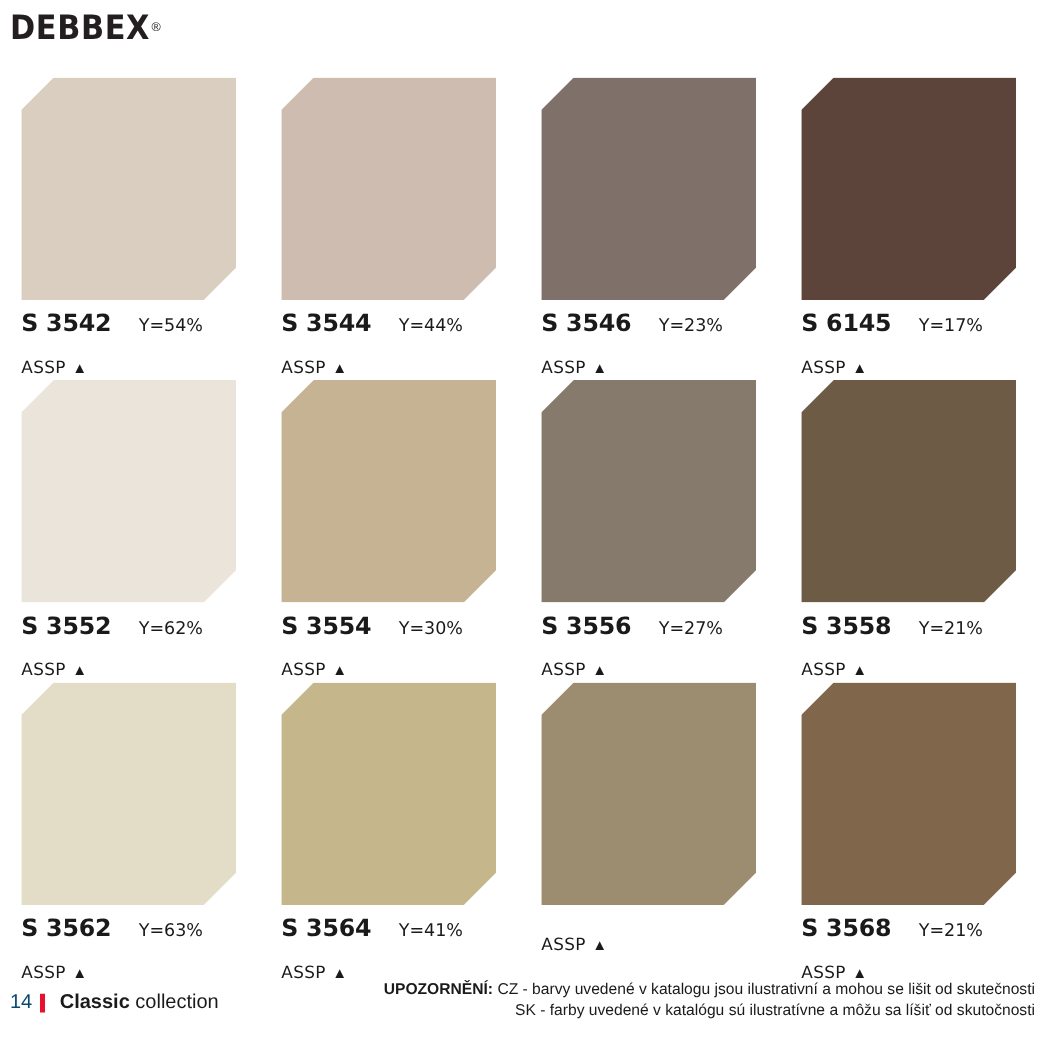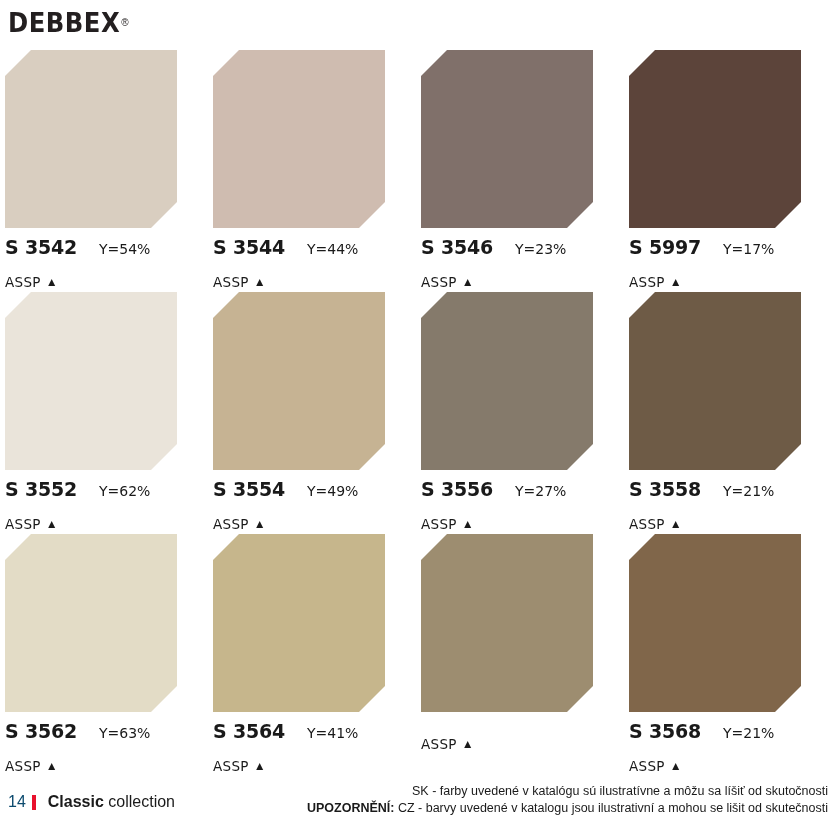--- a/index.html
+++ b/index.html
@@ -41,22 +41,23 @@
     color: #231f20;
     margin-left: 1px;
     position: relative;
     top: -10px;
   }
 
   
   .swatch-grid {
     position: absolute;
     left: 0;
-    top: 48px;
+    top: 60px;
     width: 672px;
+    padding-left: 12px;
   }
   .swatch-row {
     display: flex;
     width: 832px;
     height: 242px;
   }
   .swatch-cell {
     width: 208px;
     position: relative;
   }
@@ -211,21 +212,21 @@
           <div class="swatch-sub-line">
             <span class="swatch-sub">ASSP</span>
             <span class="swatch-tri">▲</span>
           </div>
         </div>
       </div>
       <div class="swatch-cell">
         <div class="swatch-chip" style="background: rgb(92, 68, 58);"></div>
         <div class="swatch-info">
           <div class="swatch-code-line">
-            <span class="swatch-code">S 5997</span>
+            <span class="swatch-code">S 6145</span>
             <span class="swatch-y">Y=17%</span>
           </div>
           <div class="swatch-sub-line">
             <span class="swatch-sub">ASSP</span>
             <span class="swatch-tri">▲</span>
           </div>
         </div>
       </div>
     </div>
     <div class="swatch-row">
@@ -240,21 +241,21 @@
             <span class="swatch-sub">ASSP</span>
             <span class="swatch-tri">▲</span>
           </div>
         </div>
       </div>
       <div class="swatch-cell">
         <div class="swatch-chip" style="background: rgb(198, 179, 147);"></div>
         <div class="swatch-info">
           <div class="swatch-code-line">
             <span class="swatch-code">S 3554</span>
-            <span class="swatch-y">Y=49%</span>
+            <span class="swatch-y">Y=30%</span>
           </div>
           <div class="swatch-sub-line">
             <span class="swatch-sub">ASSP</span>
             <span class="swatch-tri">▲</span>
           </div>
         </div>
       </div>
       <div class="swatch-cell">
         <div class="swatch-chip" style="background: rgb(133, 122, 107);"></div>
         <div class="swatch-info">
@@ -334,16 +335,16 @@
     </div>
   </div>
 
 <div class="footer">
   <div class="footer-left">
     <span class="page-number">14</span>
     <span class="page-bar"></span>
     <span class="collection-name"><b>Classic</b><span> collection</span></span>
   </div>
   <div class="footer-right">
+    <div class="disclaimer-line"><span class="disclaimer-label">UPOZORNĚNÍ:</span><span> CZ - barvy uvedené v katalogu jsou ilustrativní a mohou se lišit od skutečnosti</span></div>
     <div class="disclaimer-line">SK - farby uvedené v katalógu sú ilustratívne a môžu sa líšiť od skutočnosti</div>
-    <div class="disclaimer-line"><span class="disclaimer-label">UPOZORNĚNÍ:</span><span> CZ - barvy uvedené v katalogu jsou ilustrativní a mohou se lišit od skutečnosti</span></div>
   </div>
 </div>
 
 </body></html>

